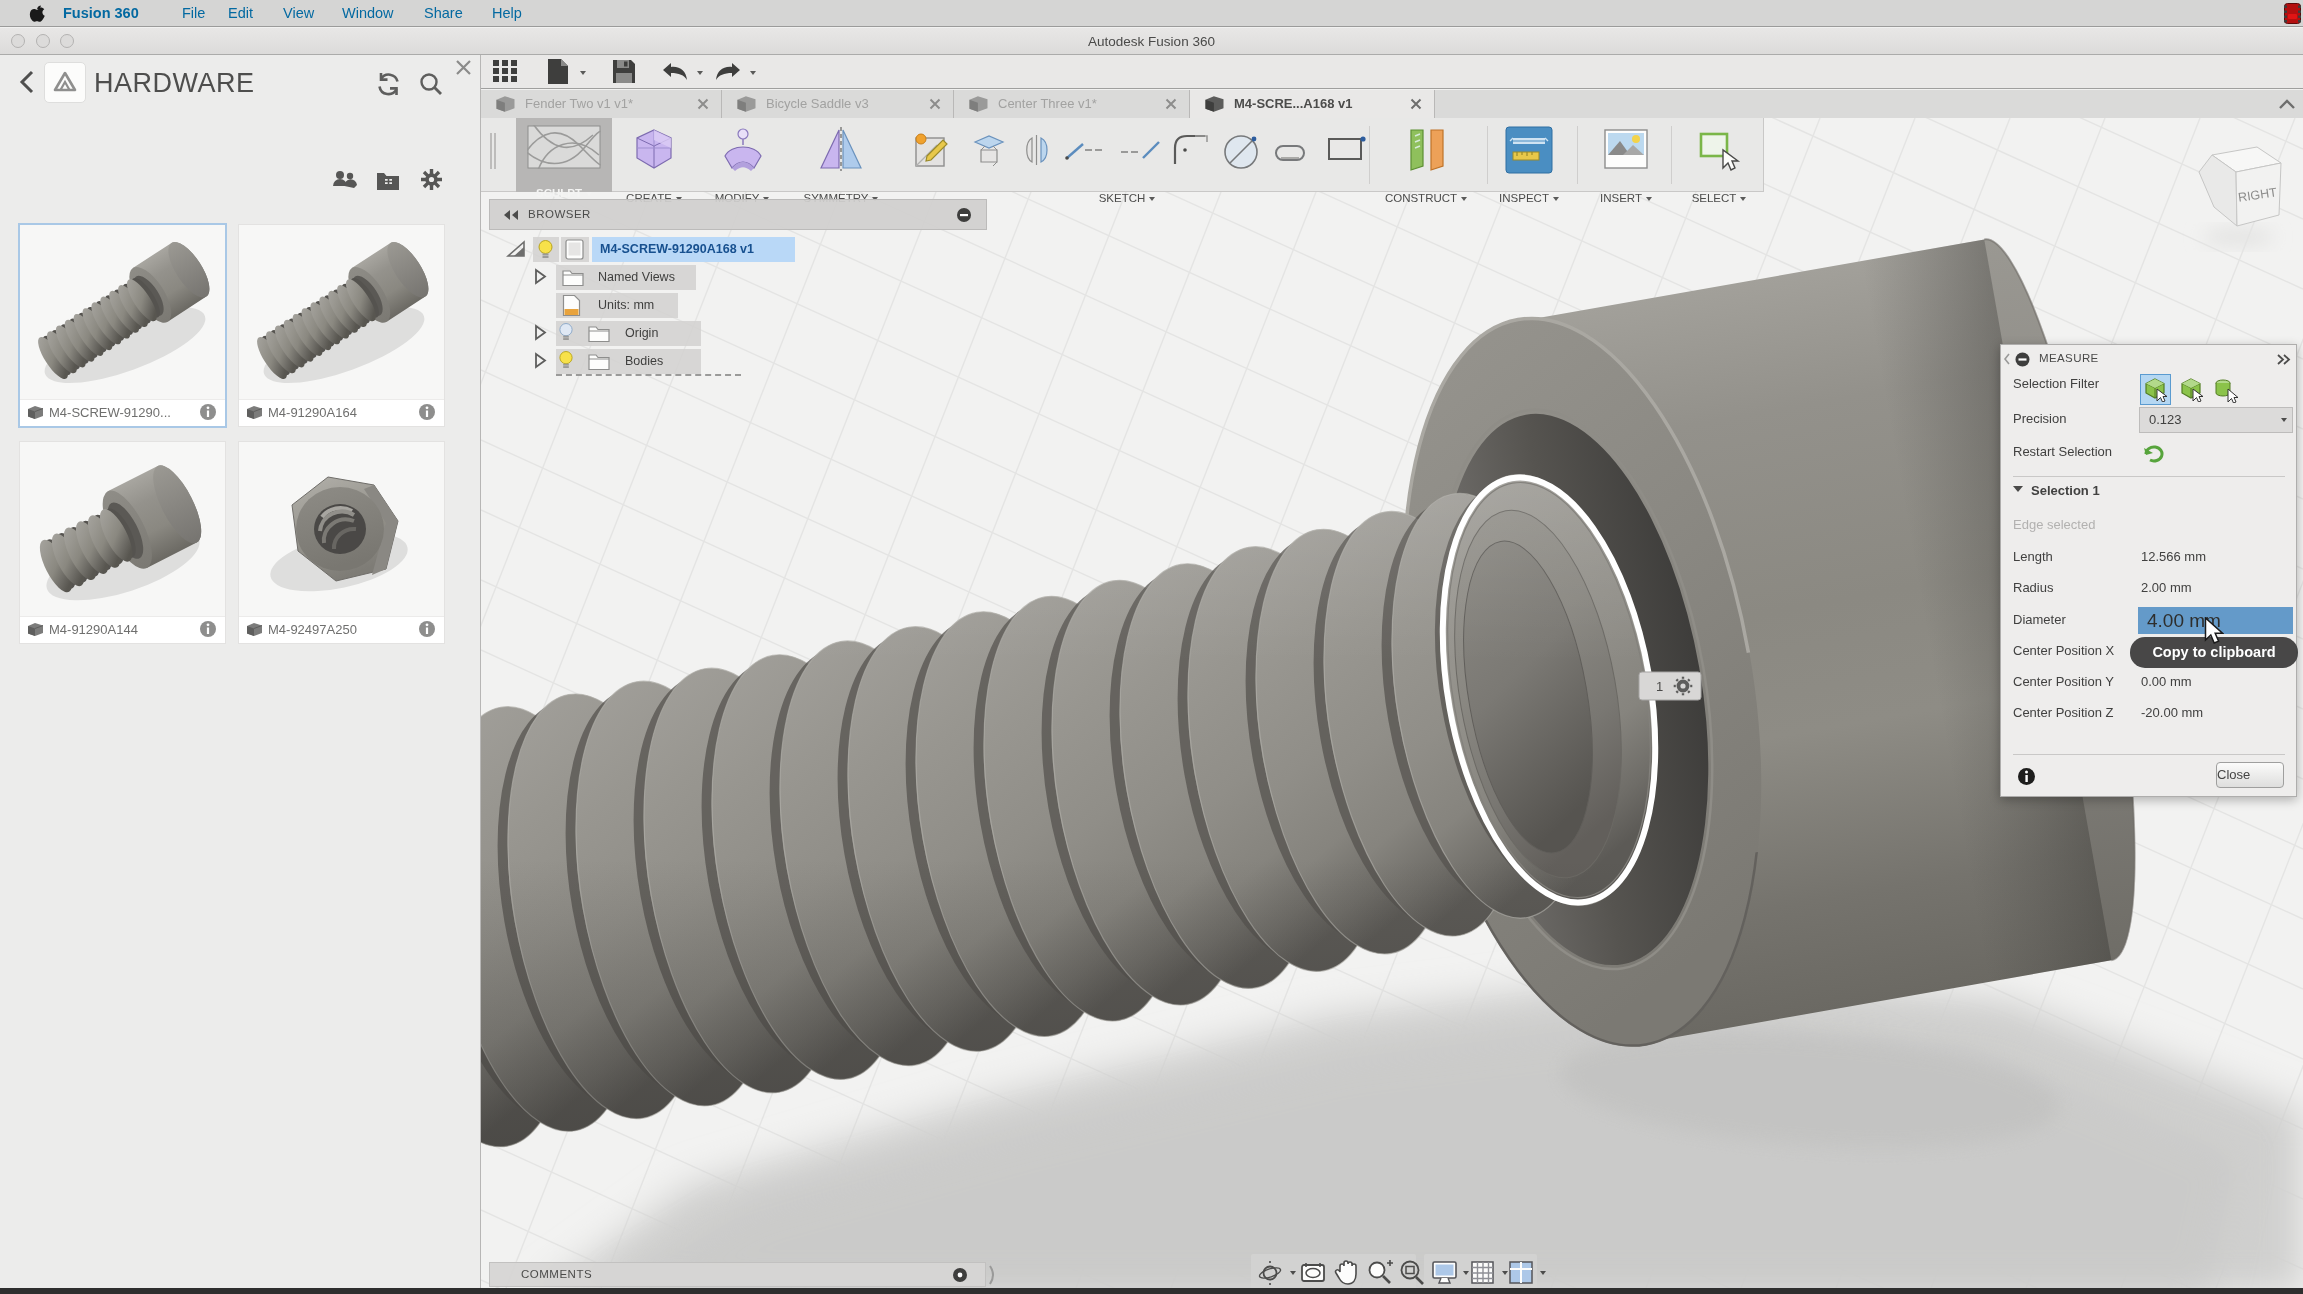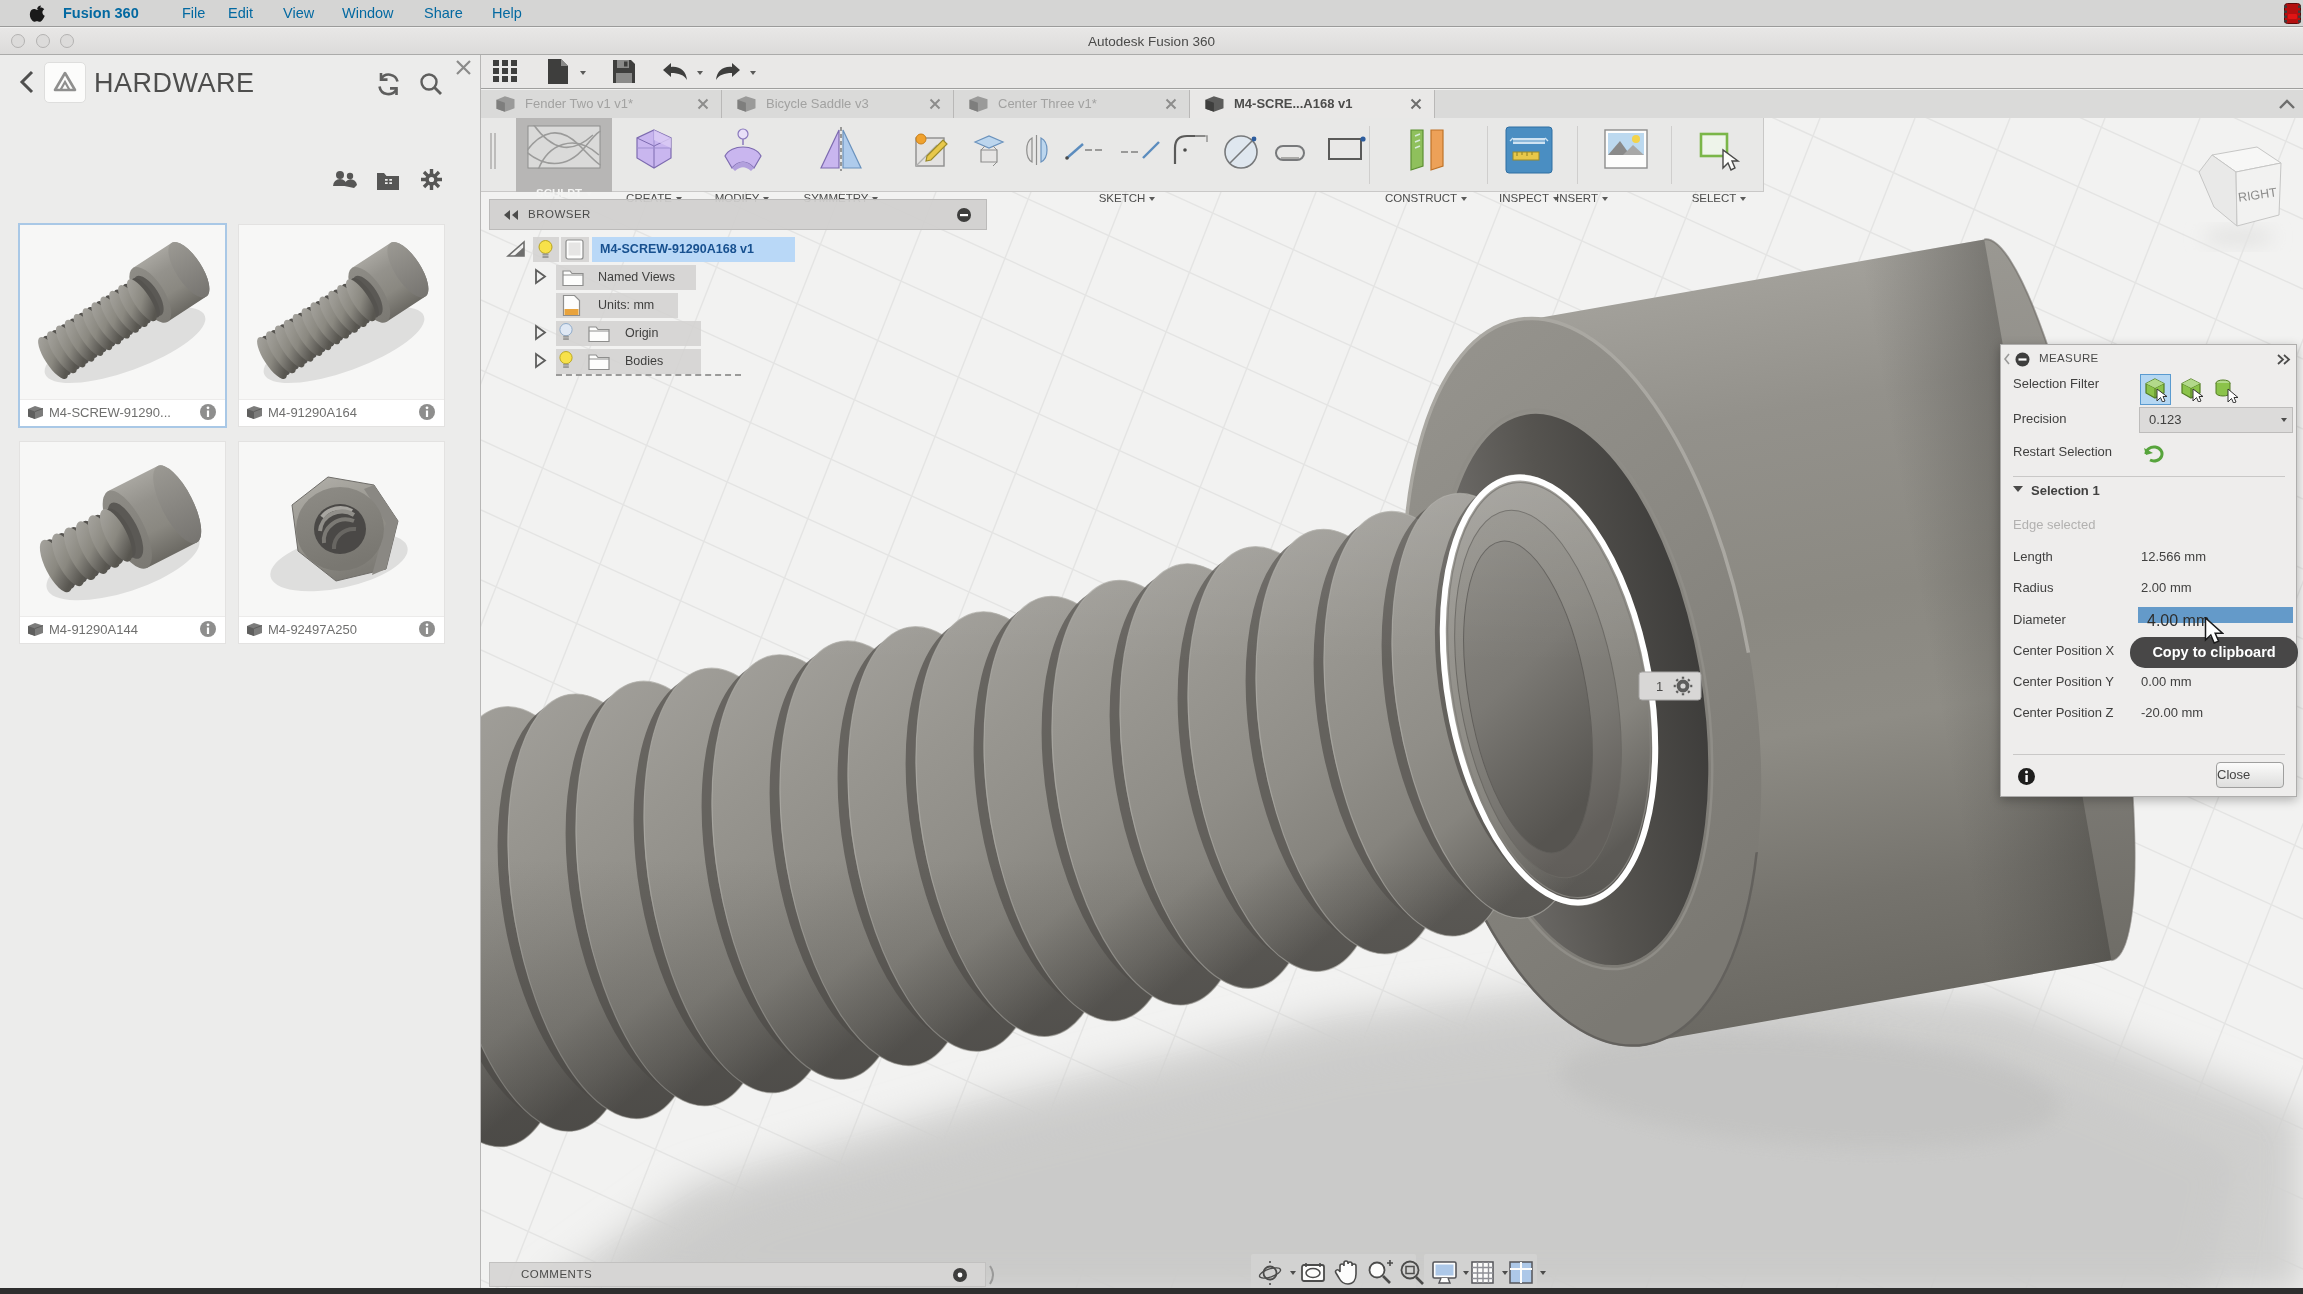--- a/index.html
+++ b/index.html
@@ -817,21 +817,21 @@
     </svg>
 <div class="rlabel" style="left:978px;top:59px;width:140px;text-align:center">INSPECT<span class="caret"></span></div>
 <div class="vsep" style="left:1096px"></div>
 <svg class="abs" style="left:1122px;top:10px" width="46" height="42" viewBox="0 0 46 42">
       <rect x="2" y="2" width="42" height="38" fill="#fdfdfc" stroke="#8e8e8d" stroke-width="1.4"></rect>
       <rect x="5" y="5" width="36" height="22" fill="#bcd9ef"></rect>
       <circle cx="33" cy="11" r="4" fill="#f3d34a"></circle>
       <path d="M5 27 L17 13 L27 27 Z" fill="#8a8a89"></path>
       <path d="M20 27 L30 17 L41 27 Z" fill="#a8a8a7"></path>
     </svg>
-<div class="rlabel" style="left:1075px;top:59px;width:140px;text-align:left">INSERT<span class="caret"></span></div>
+<div class="rlabel" style="left:1075px;top:59px;width:140px;text-align:center">INSERT<span class="caret"></span></div>
 <div class="vsep" style="left:1190px"></div>
 <svg class="abs" style="left:1216px;top:10px" width="44" height="44" viewBox="0 0 44 44">
       <rect x="4" y="6" width="26" height="22" fill="#eef4ea" stroke="#7ab648" stroke-width="2.6"></rect>
       <path d="M26 22 L26 40 L31 35 L34 42 L38 40 L35 33 L41 33 Z" fill="#fdfdfc" stroke="#4a4a49" stroke-width="1.4"></path>
     </svg>
 <div class="rlabel" style="left:1168px;top:59px;width:140px;text-align:center">SELECT<span class="caret"></span></div>
 </div>
 <div id="bbar" class="abs">
     <span style="position:absolute;left:38px;top:8px;letter-spacing:.5px">BROWSER</span>
     <svg class="abs" style="left:12px;top:9px" width="18" height="12" viewBox="0 0 18 12">
@@ -996,21 +996,21 @@
     </svg>
 <div class="abs" style="left:12px;top:131px;width:272px;height:1px;background:#c9c8c7"></div>
 <div class="abs" style="left:12px;top:141px;width:0;height:0;border-left:5px solid transparent;border-right:5px solid transparent;border-top:6px solid #4a4a49"></div>
 <div class="lab" style="left:30px;top:138px;font-weight:bold">Selection 1</div>
 <div class="lab" style="top:172px;color:#b2b1b0">Edge selected</div>
 <div class="lab" style="top:204px">Length</div>
     <div class="val" style="top:204px">12.566 mm</div>
 <div class="lab" style="top:235px">Radius</div>
     <div class="val" style="top:235px">2.00 mm</div>
 <div class="lab" style="top:267px">Diameter</div>
-<div class="abs" style="left:137px;top:262px;width:155px;height:16px;background:#649ac9;font-size:16px;color:#2e2e2d;line-height:27px;padding-left:9px">4.00 mm</div>
+<div class="abs" style="left:137px;top:262px;width:155px;height:27px;background:#649ac9;font-size:19px;color:#2e2e2d;line-height:27px;padding-left:9px">4.00 mm</div>
 <div class="lab" style="top:298px">Center Position X</div>
 <div class="lab" style="top:329px">Center Position Y</div>
     <div class="val" style="top:329px">0.00 mm</div>
 <div class="lab" style="top:360px">Center Position Z</div>
     <div class="val" style="top:360px">-20.00 mm</div>
 <div class="abs" style="left:12px;top:409px;width:272px;height:1px;background:#c9c8c7"></div>
 <svg class="abs" style="left:16px;top:422px" width="19" height="19" viewBox="0 0 19 19">
       <circle cx="9.5" cy="9.5" r="8.5" fill="#1e1e1d"></circle>
       <rect x="8.4" y="8" width="2.4" height="7" fill="#fff"></rect>
       <circle cx="9.5" cy="5" r="1.5" fill="#fff"></circle>

